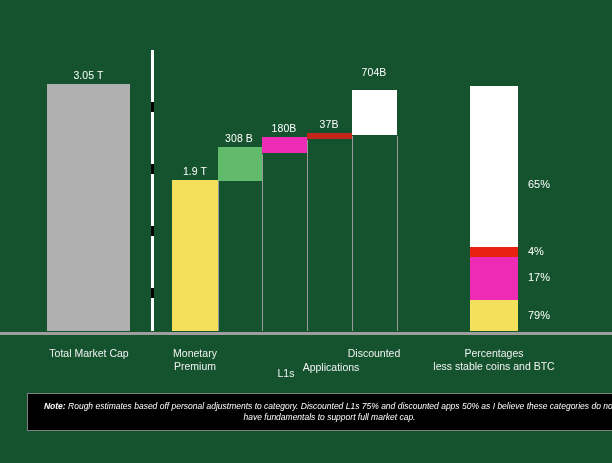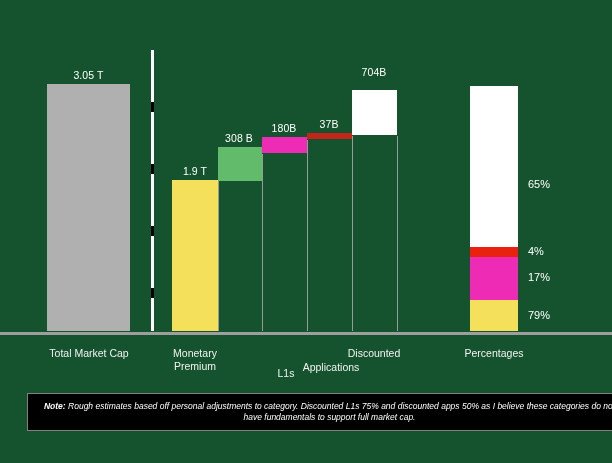--- a/index.html
+++ b/index.html
@@ -162,18 +162,19 @@
   <div class="axis-label" style="left:28px; top:347px; width:122px;">Total Market Cap</div>
 
 
   <div class="axis-label" style="left:258px; top:347px; width:56px;margin-top:20px;">L1s</div>
 
   <div class="axis-label" style="left:288px; top:361px; width:86px;">Applications</div>
 
   <div class="axis-label" style="left:330px; top:347px; width:88px;">Discounted</div>
 
   <div class="axis-label" style="left:414px; top:347px; width:160px;">Percentages</div>
+  <div class="axis-label" style="left:405px; top:360px; width:178px;">less stable coins and BTC</div>
 
   <div class="note-box">
     <div class="note-text"><b>Note:</b><span> Rough estimates based off personal adjustments to category. Discounted L1s 75% and discounted apps 50% as I believe these categories do not have fundamentals to support full market cap.</span></div>
   </div>
 
 </div>
 
 </body></html>

